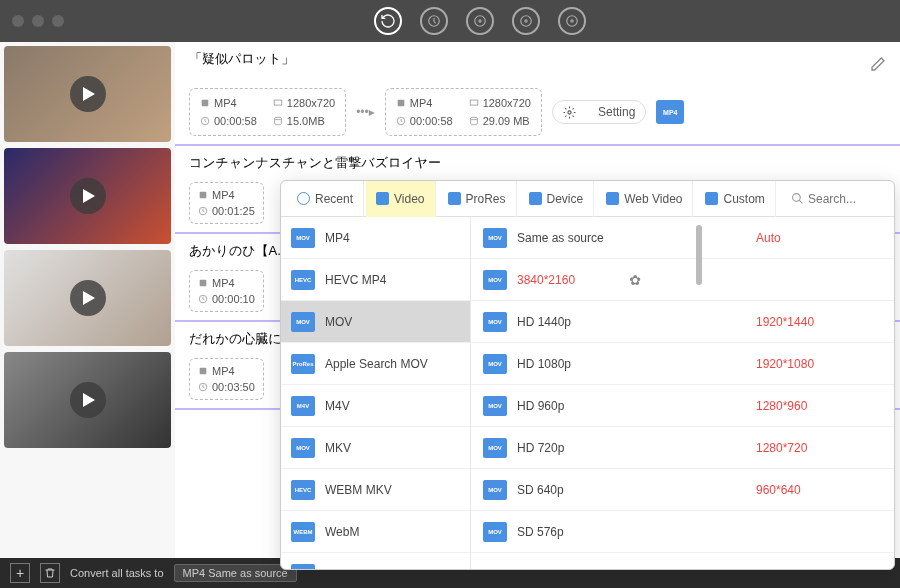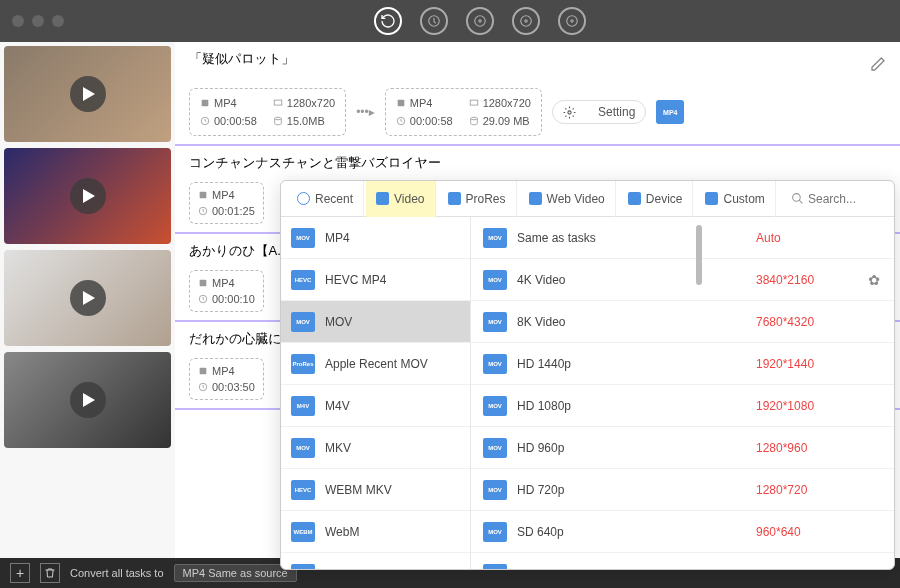--- a/index.html
+++ b/index.html
@@ -268,25 +268,25 @@
     <div class="ptab active">
         <span class="ticon"></span>
         <span>Video</span>
       </div>
     <div class="ptab">
         <span class="ticon"></span>
         <span>ProRes</span>
       </div>
     <div class="ptab">
         <span class="ticon"></span>
+        <span>Device</span>
+      </div>
+    <div class="ptab">
+        <span class="ticon"></span>
         <span>Web Video</span>
-      </div>
-    <div class="ptab">
-        <span class="ticon"></span>
-        <span>Device</span>
       </div>
     <div class="ptab">
         <span class="ticon"></span>
         <span>Custom</span>
       </div>
     <div class="psearch">
       <svg width="13" height="13" viewBox="0 0 24 24" fill="none" stroke="currentColor" stroke-width="2">
           <circle cx="10" cy="10" r="7"></circle>
           <path d="M21 21l-6-6"></path>
         </svg>
@@ -302,21 +302,21 @@
         <div class="plrow">
           <div class="ficon">HEVC</div>
           <span>HEVC MP4</span>
         </div>
         <div class="plrow sel">
           <div class="ficon">MOV</div>
           <span>MOV</span>
         </div>
         <div class="plrow">
           <div class="ficon">ProRes</div>
-          <span>Apple Recent MOV</span>
+          <span>Apple Search MOV</span>
         </div>
         <div class="plrow">
           <div class="ficon">M4V</div>
           <span>M4V</span>
         </div>
         <div class="plrow">
           <div class="ficon">MOV</div>
           <span>MKV</span>
         </div>
         <div class="plrow">
@@ -328,35 +328,28 @@
           <span>WebM</span>
         </div>
         <div class="plrow">
           <div class="ficon">MOV</div>
           <span>AVI</span>
         </div>
       </div>
     <div class="popup-right" id="popup-right">
         <div class="prrow">
           <div class="ficon">MOV</div>
-          <span class="rname">Same as tasks</span>
+          <span class="rname">Same as source</span>
           <span class="rres">Auto</span>
           <span class="gear"></span>
         </div>
         <div class="prrow">
           <div class="ficon">MOV</div>
-          <span class="rname">4K Video</span>
           <span class="rres">3840*2160</span>
           <span class="gear">✿</span>
-        </div>
-        <div class="prrow">
-          <div class="ficon">MOV</div>
-          <span class="rname">8K Video</span>
-          <span class="rres">7680*4320</span>
-          <span class="gear"></span>
         </div>
         <div class="prrow">
           <div class="ficon">MOV</div>
           <span class="rname">HD 1440p</span>
           <span class="rres">1920*1440</span>
           <span class="gear"></span>
         </div>
         <div class="prrow">
           <div class="ficon">MOV</div>
           <span class="rname">HD 1080p</span>

